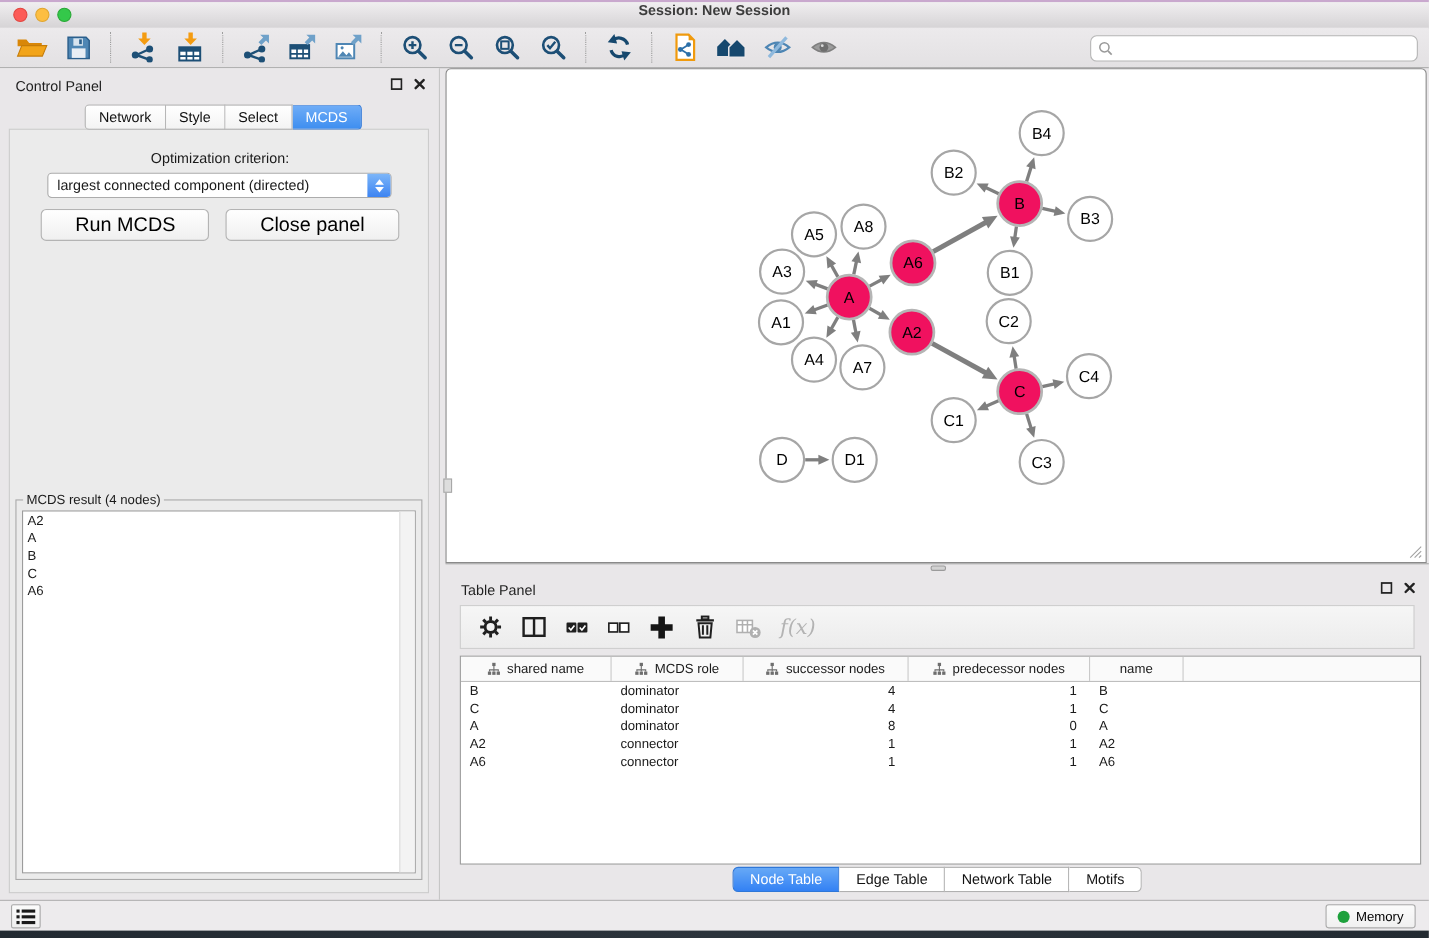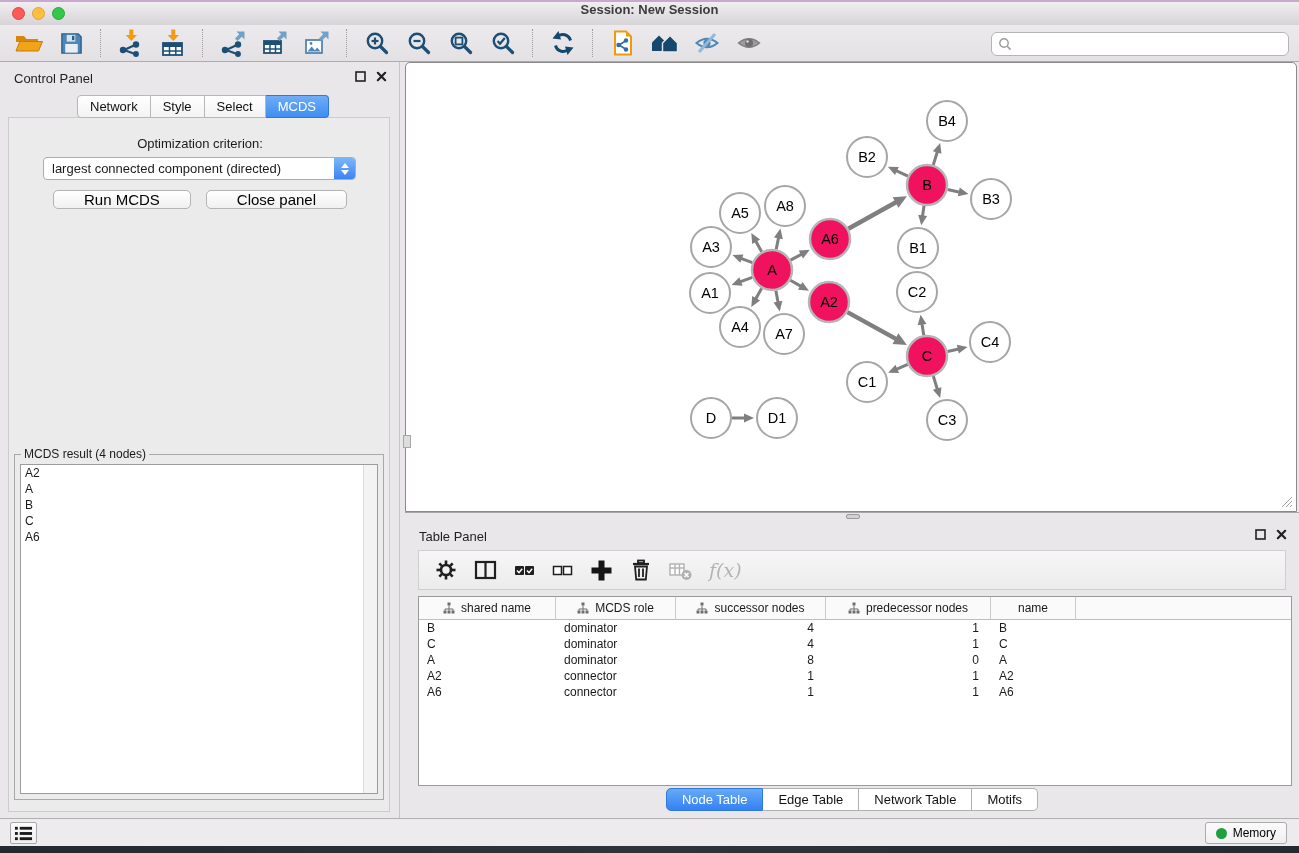--- a/index.html
+++ b/index.html
@@ -46,21 +46,21 @@
   #opt-label{position:absolute;left:0;top:74px;width:400px;text-align:center;font-size:13px}
   #dropdown{position:absolute;left:43px;top:95px;width:313px;height:23px;background:#FFF;
             border:1px solid #ACACAC;border-radius:4px;display:flex;align-items:center;box-sizing:border-box}
   #dropdown .dd-text{flex:1;padding:0 8px;font-size:13px;white-space:nowrap;overflow:hidden}
   #dropdown .dd-stepper{width:21px;align-self:stretch;background:linear-gradient(#7CB6F9,#3D84F2);
             border-radius:0 3px 3px 0;display:flex;flex-direction:column;align-items:center;justify-content:center;gap:2px}
   .tri-up{width:0;height:0;border-left:4px solid transparent;border-right:4px solid transparent;border-bottom:5px solid #FFF}
   .tri-down{width:0;height:0;border-left:4px solid transparent;border-right:4px solid transparent;border-top:5px solid #FFF}
   #cp-buttons{position:absolute;left:0;top:128px;width:400px;display:flex;justify-content:center;gap:15px}
   .mac-btn{background:linear-gradient(#FFFFFF,#F0F0F0);border:1px solid #B4B4B4;border-radius:5px;
-           font-size:15px;height:19px;padding:0 30px;font-family:"Liberation Sans",sans-serif}
+           font-size:18px;height:29px;padding:0 30px;font-family:"Liberation Sans",sans-serif}
   #result-box{position:absolute;left:14px;top:392px;width:370px;height:346px;
               border:1px solid #A9A9A9;box-sizing:border-box}
   #result-legend{position:absolute;left:6px;top:-8px;background:#EBEBEB;padding:0 3px;font-size:12px}
   #result-list{position:absolute;left:5px;top:9px;right:5px;bottom:5px;background:#FFF;border:1px solid #9C9C9C}
   #result-scroll{position:absolute;right:0;top:0;width:13px;bottom:0;background:#F3F3F3;border-left:1px solid #DCDCDC}
   .result-item{font-size:12px;line-height:16px;padding-left:4px}
 
   
   #net-window{left:405px;top:62px;width:892px;height:450px;background:#FFF;
               border:1px solid #8A8A8A;border-radius:5px 5px 0 0;box-sizing:border-box}

